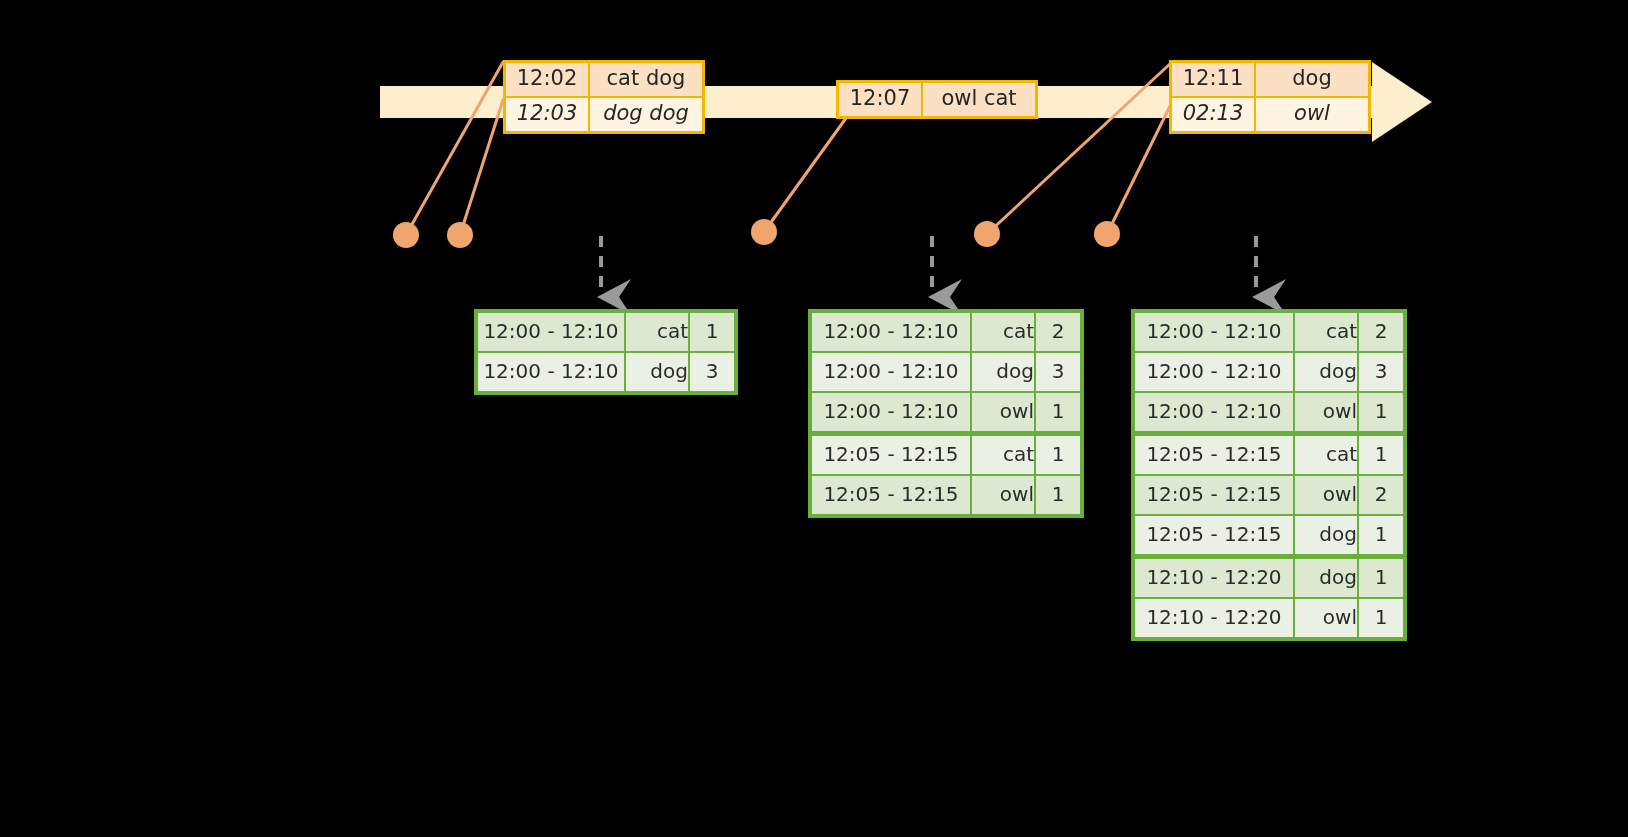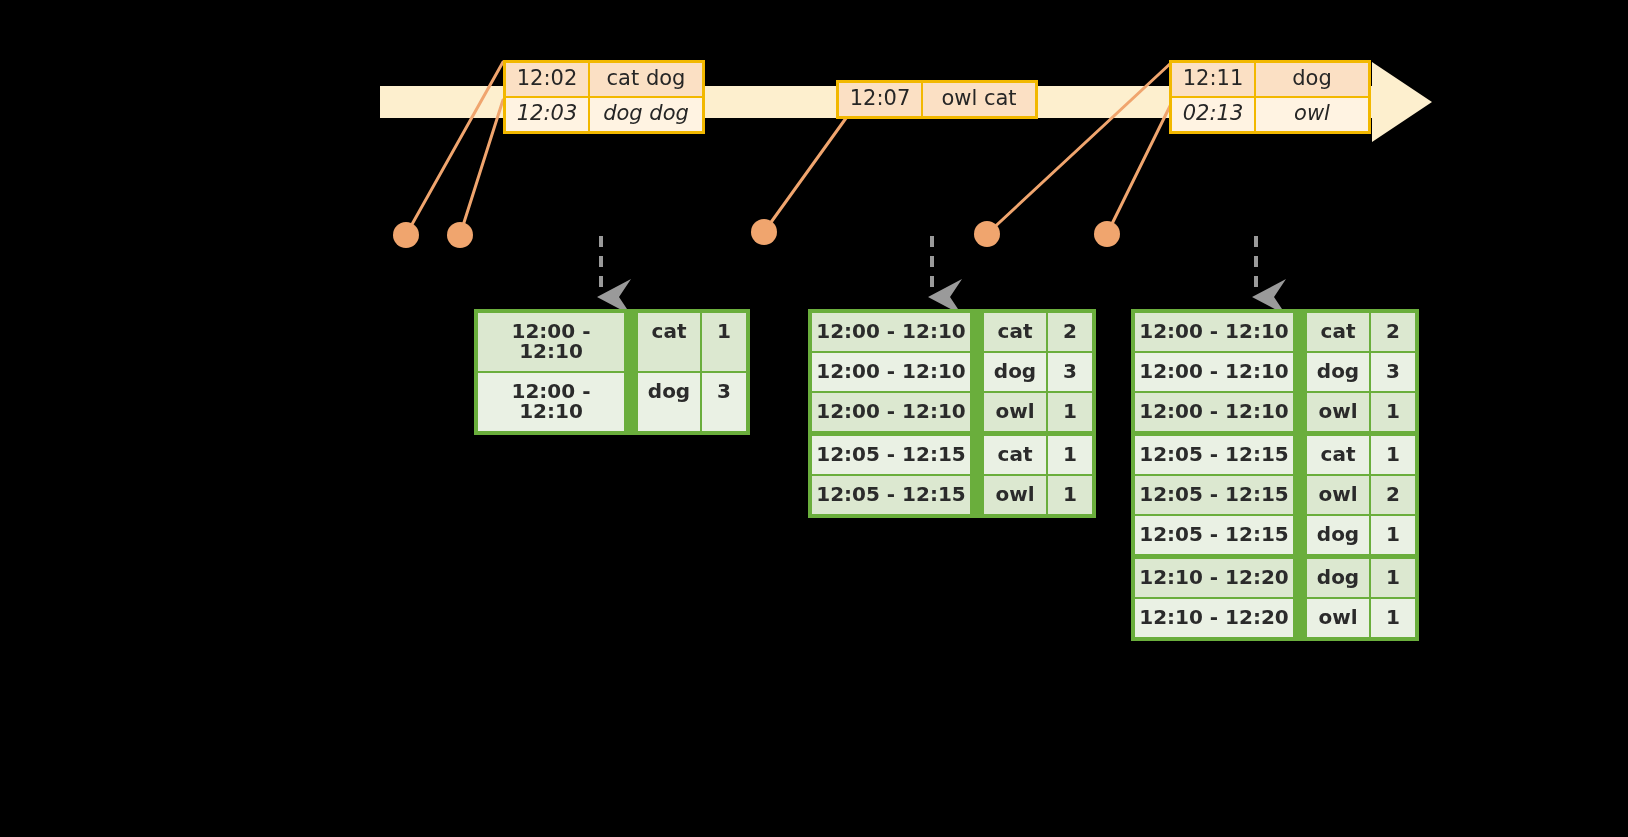--- a/index.html
+++ b/index.html
@@ -46,34 +46,34 @@
   .evt-words.wide { width:112px; }
 
   
   .rtable {
     position:absolute;
     border:4px solid #6AAE3C;
     background:#6AAE3C;
     display:flex;
     flex-direction:column;
   }
-  .rrow { display:flex;font-weight:bold; }
+  .rrow { display:flex; }
   .rrow + .rrow { margin-top:2px; }
   .rrow.sep { margin-top:5px; }
   .rcell {
     font-size:20px;
     color:#2b2b2b;
     line-height:1;
     padding:8px 0 10px 0;
     text-align:center;
     background:#EAF1E4;
   }
   .rrow.alt .rcell { background:#DCE8D0; }
   .rcell.win { width:158px; }
-  .rcell.word { width:62px; margin-left:14px; }
+  .rcell.word { width:62px; margin-left:2px;text-align:right; }
   .rcell.cnt { width:44px; margin-left:2px; }
   .t1 .rcell.win { width:146px; }
   .t1 .rcell.word { width:62px; }
   .t1 .rcell.cnt { width:44px; }
 </style>
 </head>
 <body>
 
 <div id="stage">
 

